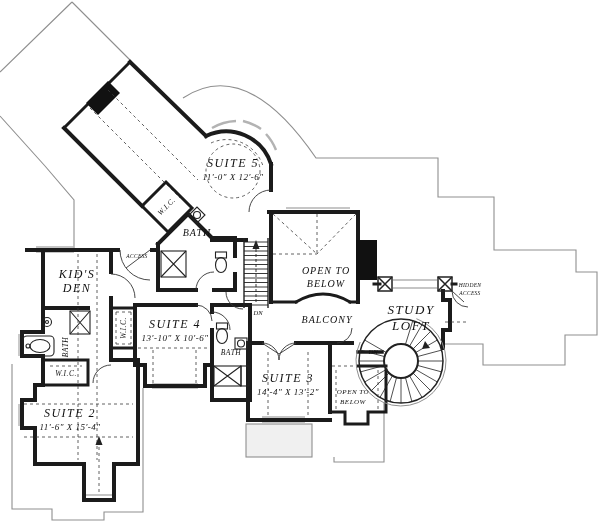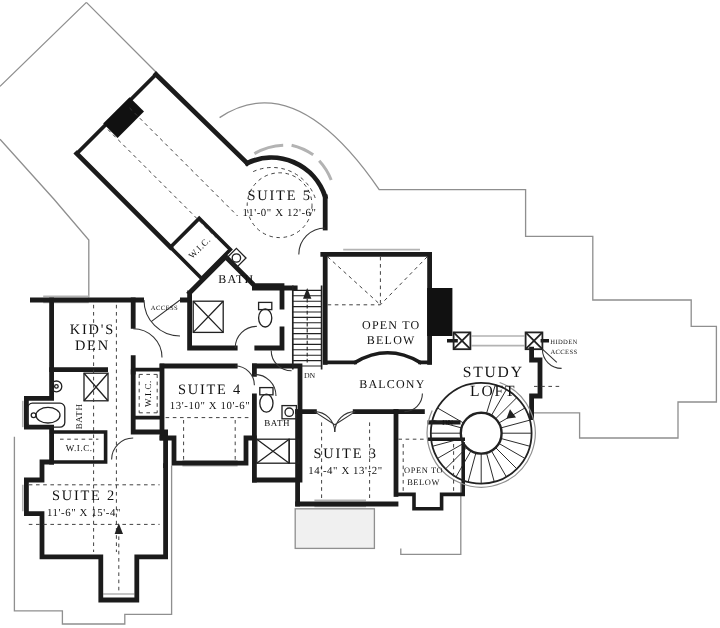--- a/index.html
+++ b/index.html
@@ -1,17 +1,17 @@
 <!DOCTYPE html>
 <html style="--wall: #1b1b1b; --thin: #8f8f8f; --dash: #3a3a3a; --win: #b3b3b3; --porchfill: #f0f0f0;"><head>
 <meta charset="utf-8">
 <style>
   html,body{margin:0;padding:0;background:#ffffff;}
   .page{position:relative;width:600px;height:523px;background:#ffffff;overflow:hidden;
-        font-family:"Liberation Serif", serif;}
+        font-family:"Liberation Serif", serif;font-style:italic;}
   svg{display:block;}
   text{fill:#111;}
   .room-name{font-size:12px;letter-spacing:1.5px;}
   .room-dims{font-size:9px;letter-spacing:0.5px;}
   .small-label{font-size:7.5px;letter-spacing:0.5px;}
   .tiny-label{font-size:5.5px;letter-spacing:0.3px;}
   .mid-label{font-size:10px;letter-spacing:1px;}
   .big-label{font-size:13px;letter-spacing:1.5px;}
   .dn-label{font-size:6.5px;}
 </style>

